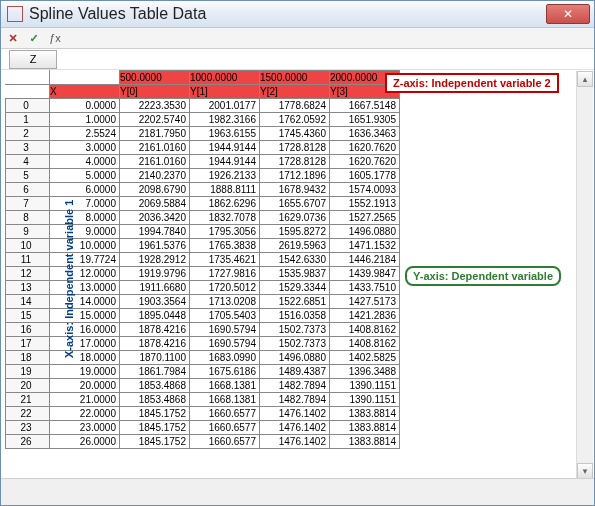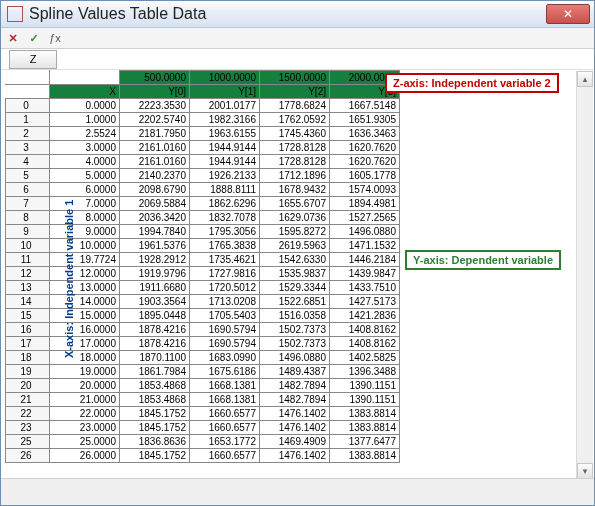--- a/index.html
+++ b/index.html
@@ -135,22 +135,22 @@
     height: 14px;
     padding: 0 3px 0 0;
     box-sizing: border-box;
     font-size: 10px;
     text-align: right;
     background: #fff;
     overflow:hidden;
     white-space: nowrap;
   }
   table.tdata th {
-    text-align: right;
-    background: #15803d;
+    text-align: left;
+    background: #ef4444;
     font-weight: normal;
   }
   table.tdata .idxcell {
     background: #f7f7f7;
     text-align: center;
     width: 44px;
   }
   table.tdata .blank {
     border-left: 1px solid #fff;
     border-top: 1px solid #fff;
@@ -286,21 +286,21 @@
               <td>1888.8111</td>
               <td>1678.9432</td>
               <td>1574.0093</td>
             </tr>
             <tr>
               <td class="idxcell">7</td>
               <td>7.0000</td>
               <td>2069.5884</td>
               <td>1862.6296</td>
               <td>1655.6707</td>
-              <td>1894.4981</td>
+              <td>1552.1913</td>
             </tr>
             <tr>
               <td class="idxcell">8</td>
               <td>8.0000</td>
               <td>2036.3420</td>
               <td>1832.7078</td>
               <td>1629.0736</td>
               <td>1527.2565</td>
             </tr>
             <tr>
@@ -417,40 +417,32 @@
             </tr>
             <tr>
               <td class="idxcell">23</td>
               <td>23.0000</td>
               <td>1845.1752</td>
               <td>1660.6577</td>
               <td>1476.1402</td>
               <td>1383.8814</td>
             </tr>
             <tr>
-              <td class="idxcell">25</td>
-              <td>25.0000</td>
-              <td>1836.8636</td>
-              <td>1653.1772</td>
-              <td>1469.4909</td>
-              <td>1377.6477</td>
-            </tr>
-            <tr>
               <td class="idxcell">26</td>
               <td>26.0000</td>
               <td>1845.1752</td>
               <td>1660.6577</td>
               <td>1476.1402</td>
               <td>1383.8814</td>
             </tr>
           </tbody>
       </table>
 
       <div class="callout z" style="left:380px; top:3px;">Z-axis: Independent variable 2</div>
-      <div class="callout y" style="left:400px; top:180px;">Y-axis: Dependent variable</div>
+      <div class="callout y" style="left:400px; top:196px;border-radius:8px;">Y-axis: Dependent variable</div>
       <div class="xannot" style="left:58px; top:288px;">X-axis: Independent variable 1</div>
     </div>
 
     <div class="scrollv">
       <div class="arrow">▴</div>
       <div class="arrow down">▾</div>
     </div>
 
     <div class="footer">
       <div class="btn">Close</div>

